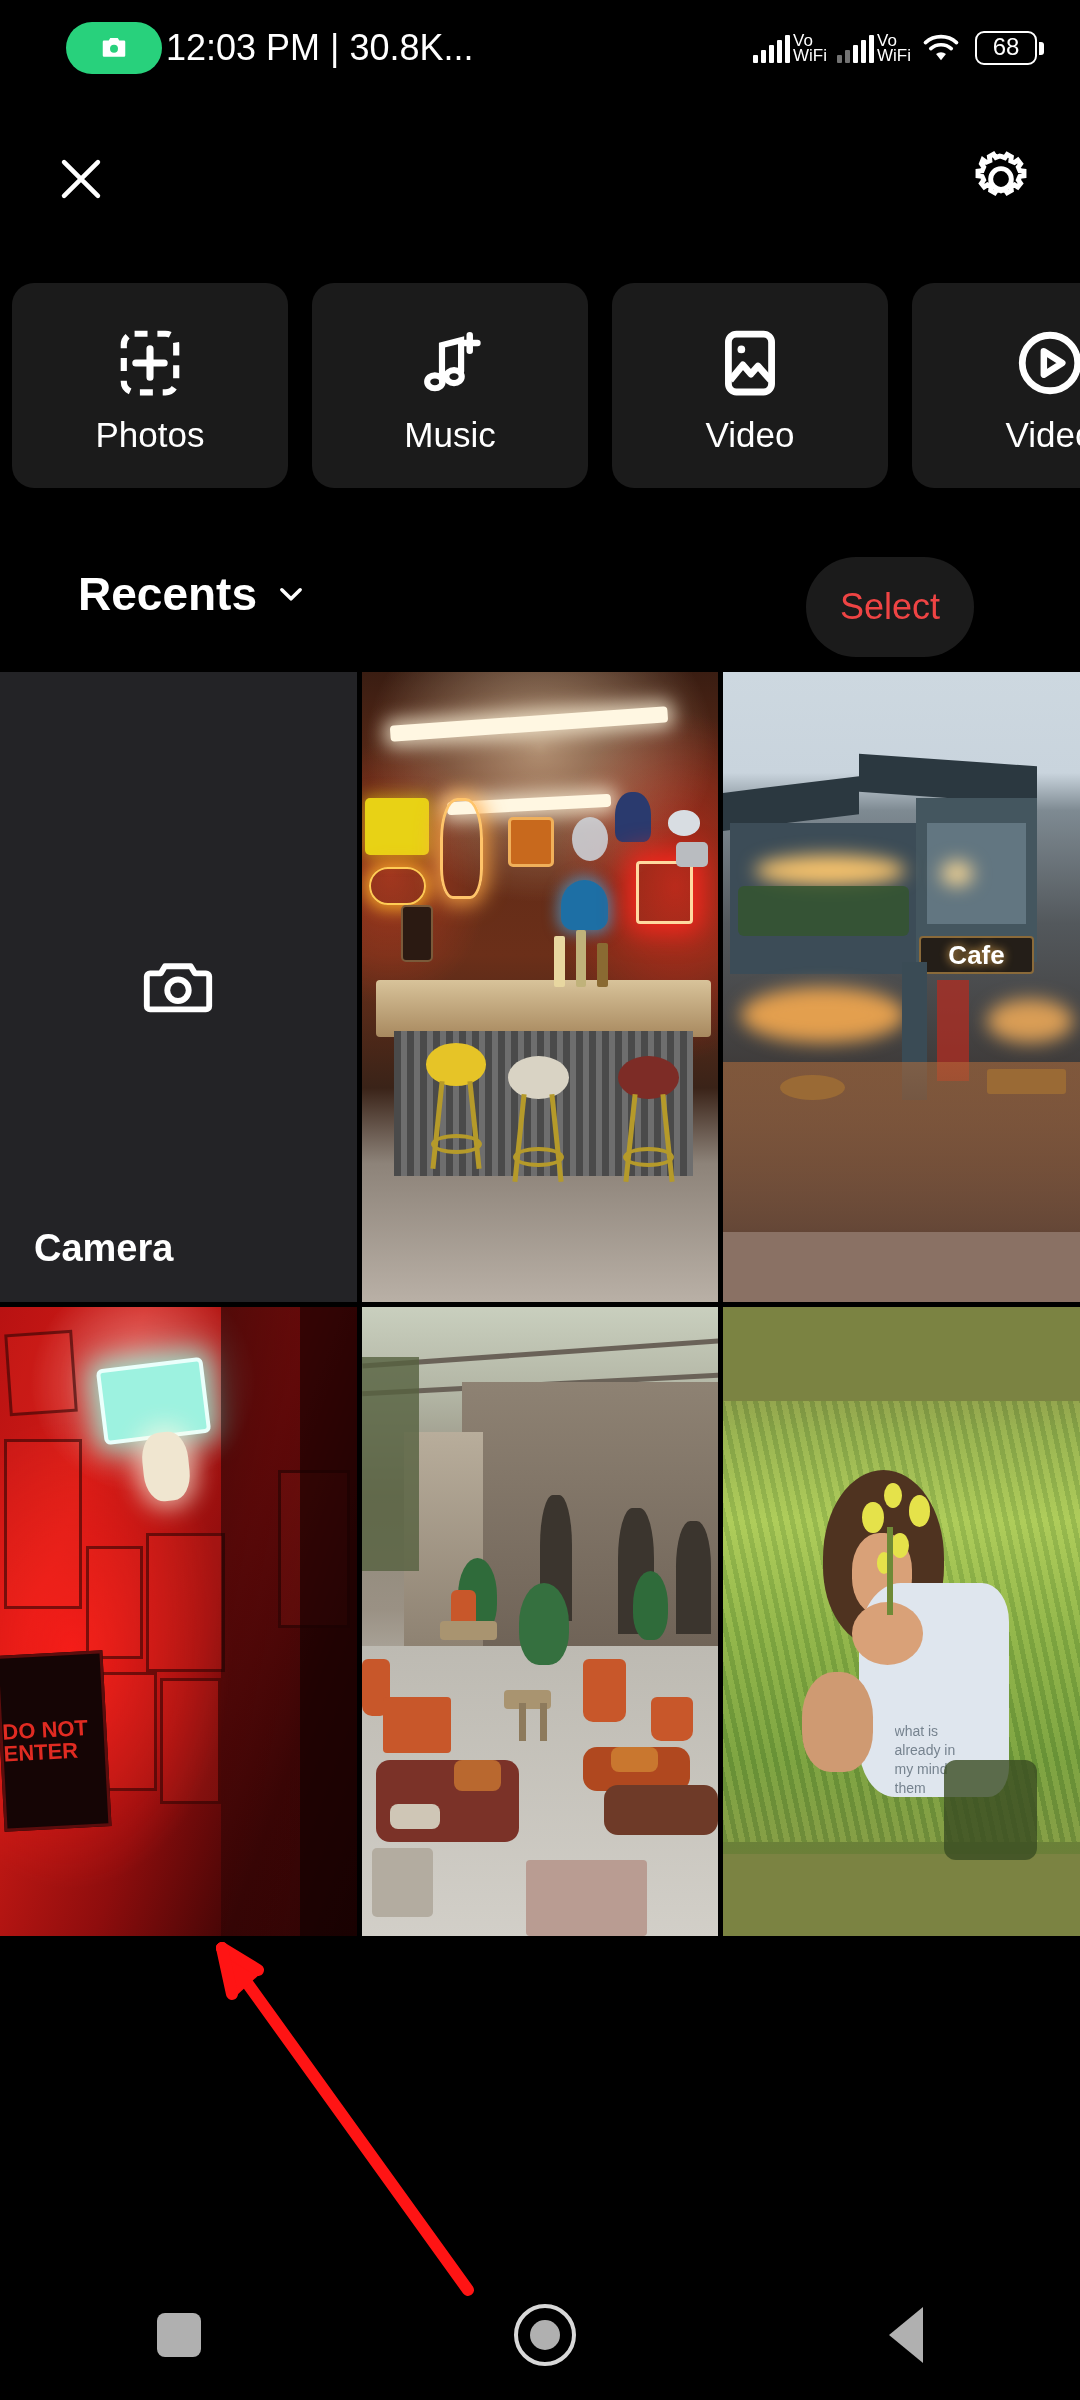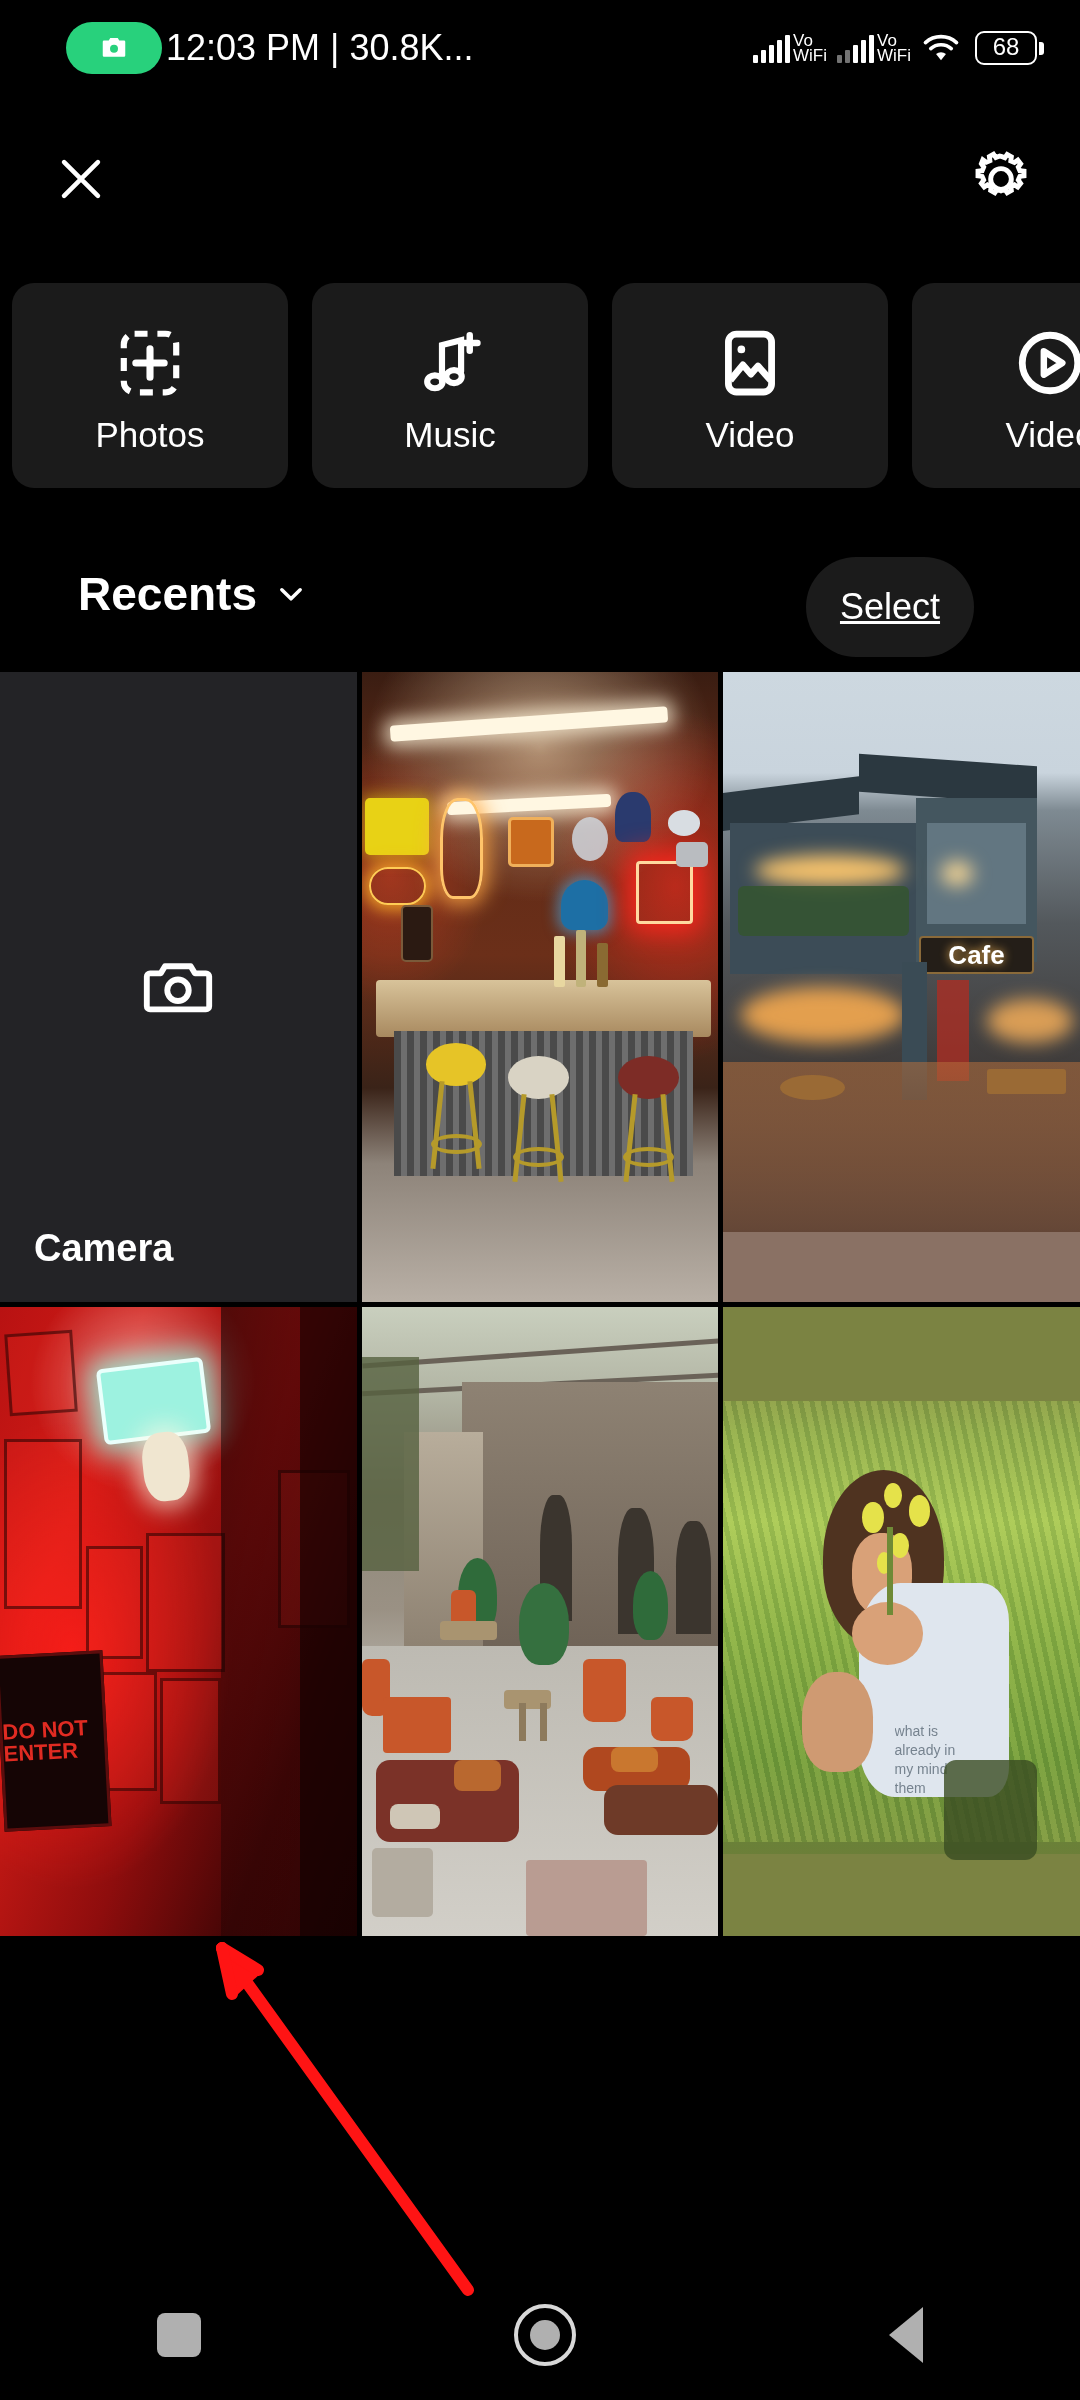--- a/index.html
+++ b/index.html
@@ -92,21 +92,21 @@
     display:flex; align-items:center; gap:14px;
   }
   .recents-btn .rlabel {
     color:#fff; font-size:46px; font-weight:700;
   }
   .select-btn {
     position:absolute; right:34px; top:12px;
     width:168px; height:100px; border-radius:50px; background:#1b1b1b;
     display:flex; align-items:center; justify-content:center;
   }
-  .select-btn span { color:#ffffff; font-size:36px;text-decoration:underline; }
+  .select-btn span { color:#ef4444; font-size:36px; }
 
   
   .grid {
     position:absolute; top:672px; left:0; width:1080px; height:1264px;
     display:grid; grid-template-columns:repeat(3,1fr); grid-template-rows:repeat(2,1fr);
     gap:5px;
   }
   .cell { position:relative; overflow:hidden; background:#000; }
 
   

